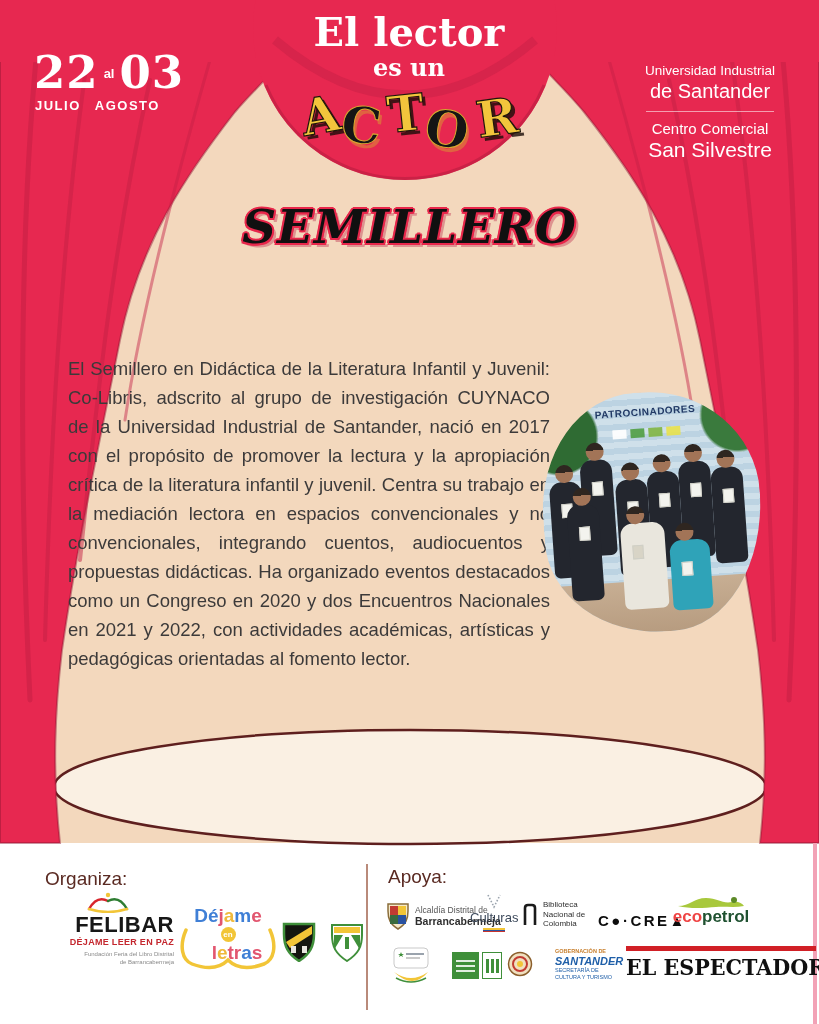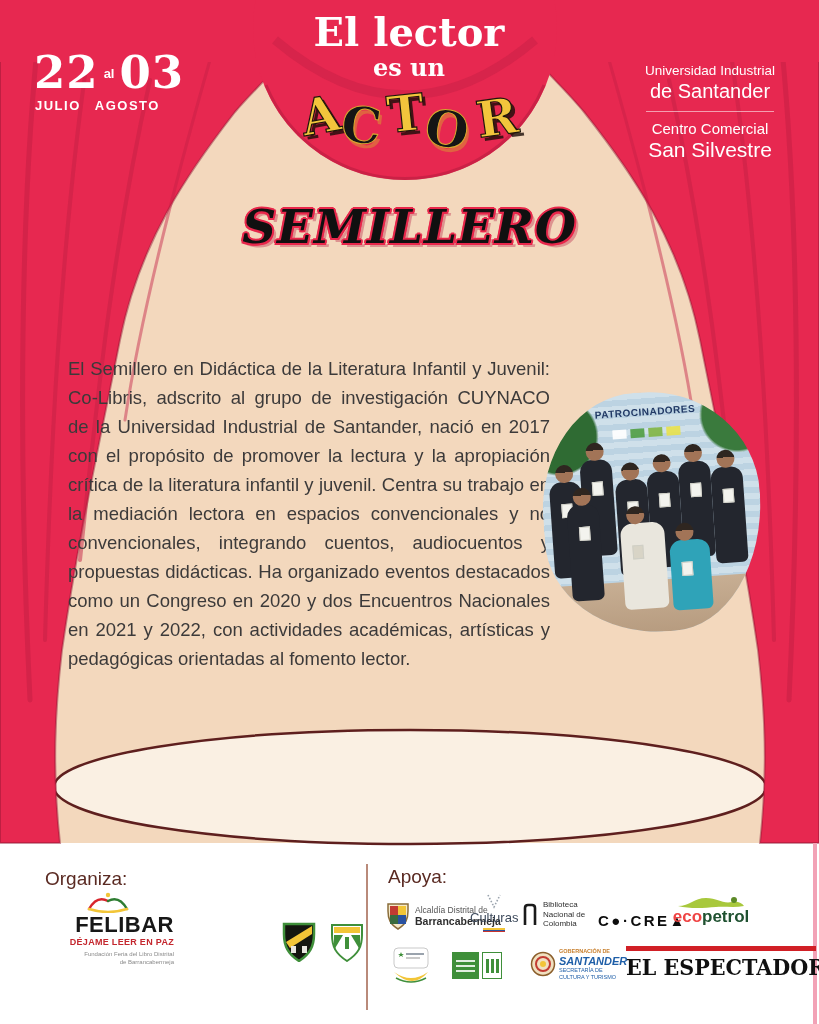--- a/index.html
+++ b/index.html
@@ -106,21 +106,21 @@
   .eco-text{font-size:17px;font-weight:800;line-height:18px;}
   .eco-g{color:#ef4444;} .eco-d{color:#1f5130;}
 
   .sansilvestre{position:absolute;left:388px;top:946px;}
   .uis{position:absolute;left:452px;top:952px;display:flex;gap:3px;align-items:center;}
   .uis-sq{width:27px;height:27px;background:#3f8f3a;display:flex;flex-direction:column;justify-content:center;gap:3px;padding:0 4px;box-sizing:border-box;}
   .uis-sq i{display:block;height:2px;background:rgba(255,255,255,.85);}
   .uis-out{width:20px;height:27px;border:1.5px solid #3f8f3a;box-sizing:border-box;display:flex;justify-content:center;align-items:center;gap:2px;}
   .uis-out i{display:block;width:3px;height:14px;background:#3f8f3a;}
 
-  .gobernacion{position:absolute;left:530px;top:948px;display:flex;align-items:center;gap:3px;}
+  .gobernacion{position:absolute;left:507px;top:948px;display:flex;align-items:center;gap:22px;}
   .gob-l1{font-size:5.5px;font-weight:bold;color:#c77e2b;line-height:7px;}
   .gob-l2{font-size:11px;font-weight:bold;font-style:italic;color:#1f5fa8;line-height:12px;}
   .gob-l3{font-size:5.5px;color:#1f5fa8;line-height:6.5px;}
 
   .espectador{position:absolute;left:626px;top:946px;width:190px;}
   .esp-bar{height:5px;background:#d12026;margin-bottom:3px;}
   .esp-name{font-family:"DejaVu Serif",serif;font-weight:bold;font-size:22px;color:#101010;
             transform:scaleX(.94);transform-origin:left;white-space:nowrap;letter-spacing:0;}
 </style>
 </head>
@@ -224,20 +224,30 @@
       <circle cx="23" cy="4" r="2.2" fill="#f2c537"></circle>
     </svg>
     <div class="felibar-name">FELIBAR</div>
     <div class="felibar-tag">DÉJAME LEER EN PAZ</div>
     <div class="felibar-sub">
       <div>Fundación Feria del Libro Distrital</div>
       <div>de Barrancabermeja</div>
     </div>
   </div>
 
+  <div class="dejame">
+    <svg class="dejame-svg" width="104" height="68" viewBox="0 0 104 68">
+      <path d="M10,16 C3,32 6,46 16,50 C32,56 44,54 52,46 C60,54 72,56 88,50 C98,46 101,32 94,16" fill="none" stroke="#f2c537" stroke-width="3.5" stroke-linecap="round"></path>
+    </svg>
+    <div class="dj-w"><span style="color: rgb(63, 127, 214);">D</span><span style="color: rgb(63, 127, 214);">é</span><span style="color: rgb(226, 86, 111);">j</span><span style="color: rgb(239, 185, 59);">a</span><span style="color: rgb(63, 127, 214);">m</span><span style="color: rgb(226, 86, 111);">e</span></div>
+    <div class="dj-mid">
+      <span class="dj-en">en</span>
+    </div>
+    <div class="dj-w dj-w2"><span style="color: rgb(226, 86, 111);">l</span><span style="color: rgb(239, 185, 59);">e</span><span style="color: rgb(226, 86, 111);">t</span><span style="color: rgb(226, 86, 111);">r</span><span style="color: rgb(63, 127, 214);">a</span><span style="color: rgb(226, 86, 111);">s</span></div>
+  </div>
 
   <svg class="abs" style="left:282px;top:920px;" width="34" height="42" viewBox="0 0 34 42">
     <path d="M17,41 C6,34 2,26 2,14 L2,4 L32,4 L32,14 C32,26 28,34 17,41 Z" fill="#14160f" stroke="#3f8f3a" stroke-width="2.5"></path>
     <polygon points="4,22 30,6 30,14 8,28" fill="#f2c537"></polygon>
     <rect x="9" y="26" width="5" height="7" fill="#e8e6df"></rect>
     <rect x="20" y="26" width="5" height="7" fill="#e8e6df"></rect>
   </svg>
   <svg class="abs" style="left:330px;top:922px;" width="34" height="40" viewBox="0 0 34 40">
     <path d="M17,39 C6,32 2,25 2,13 L2,3 L32,3 L32,13 C32,25 28,32 17,39 Z" fill="#ffffff" stroke="#3f8f3a" stroke-width="2"></path>
     <rect x="4" y="5" width="26" height="6" fill="#f2c537"></rect>

